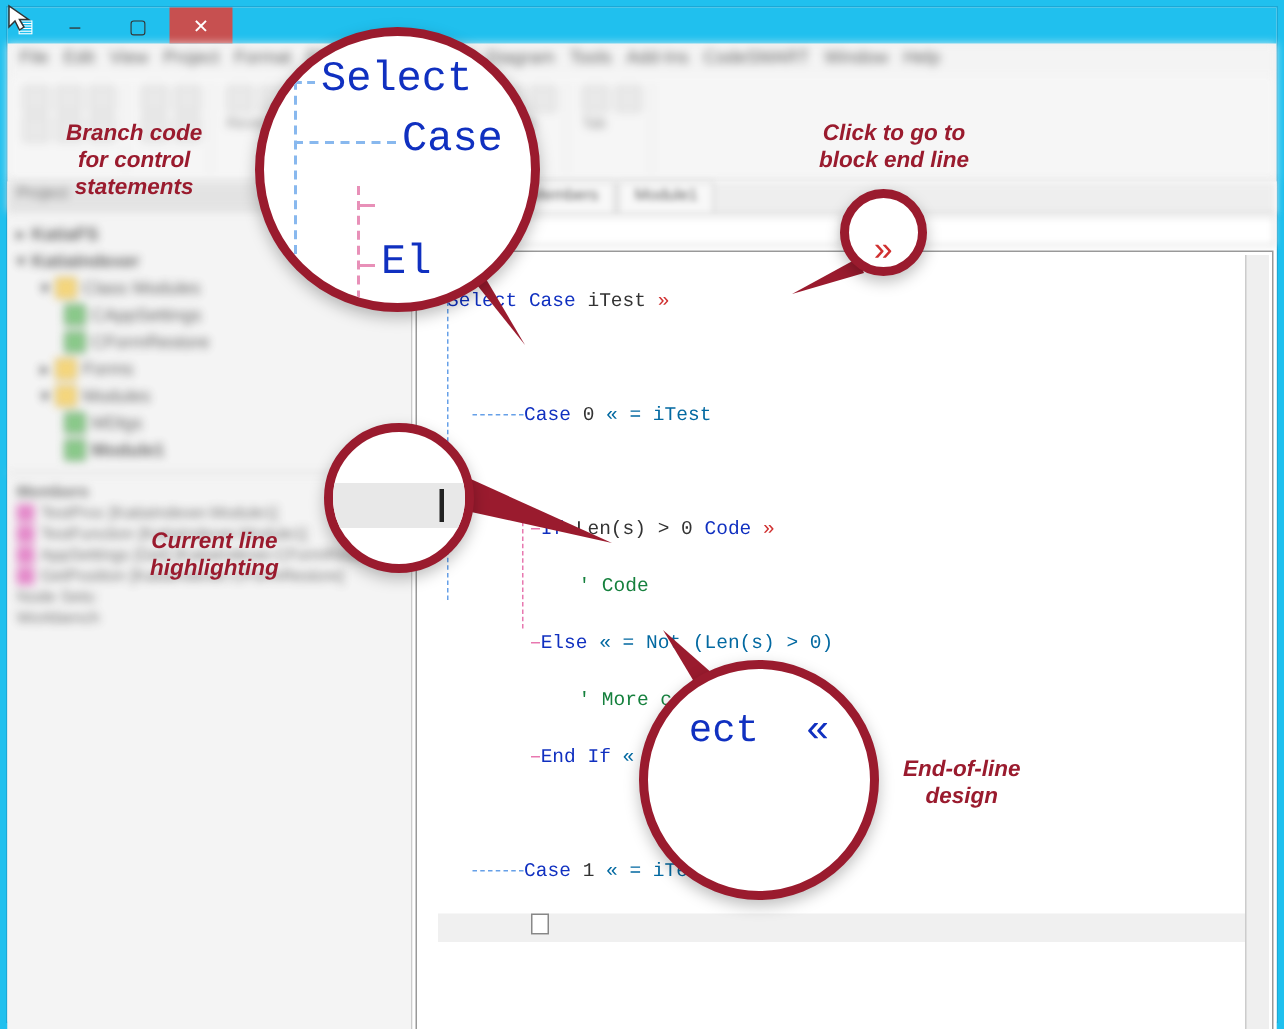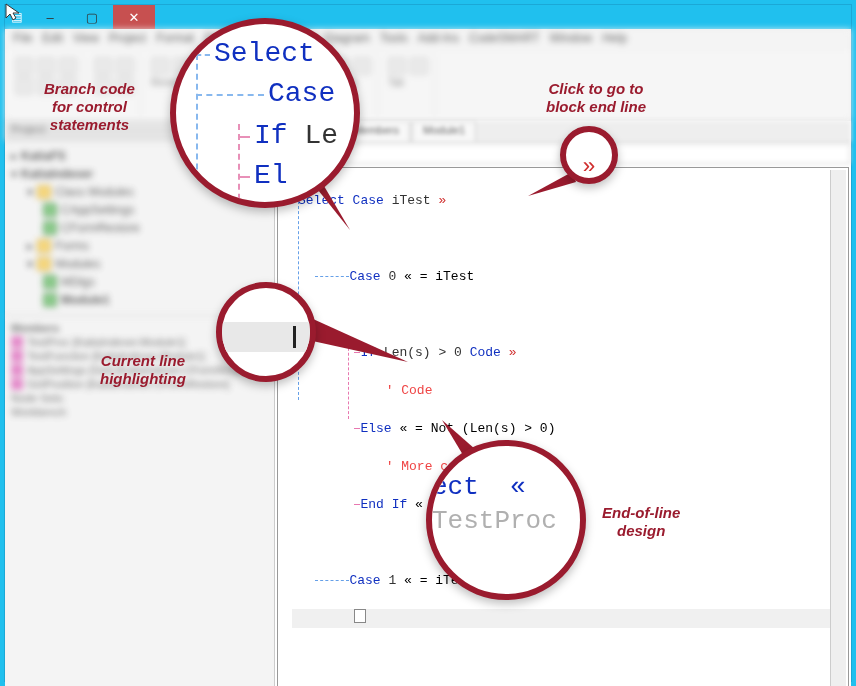--- a/index.html
+++ b/index.html
@@ -98,22 +98,22 @@
     line-height: 19px;
     background:#fff;
     padding:4px 4px 4px 14px;
     border:1px solid #999;
     margin:2px;
     white-space: pre;
     color:#333;
     position:relative;
   }
   .kw { color:#1030c0; }
-  .cm { color:#ef4444; }
-  .gy { color:#000000; }
+  .cm { color:#15803d; }
+  .gy { color:#0369a1; }
   .race { color:#d03030; }
   .codeline { position:relative; height:19px; }
   .brline {
     position:absolute;
     border-left: 1px dashed #66a0e8;
     top:0; bottom:0; width:0;
   }
   .brline.pink { border-left-color:#e878b0; }
   .hconn {
     border-top:1px dashed #66a0e8; height:0;
@@ -161,21 +161,21 @@
   }
   .magcontent .mkw { color:#1030c0;}
   .magcontent .brv { position:absolute; border-left:2px dashed #88b8ee; top:0;bottom:0;}
   .magcontent .brv.pink { border-left-color:#e890b8;}
   .magcontent .brh { border-top:2px dashed #88b8ee; height:0; position:absolute;}
   .magcontent .brh.pink { border-top-color:#e890b8;}
   .mag.small .magcontent { font-size:22px; padding:16px 0 0 0; text-align:center; color:#d03030;}
   .mag.hl .magcontent { padding:0; }
   .mag.hl .hlbar { background:#e8e8e8; height:30px; margin-top:34px; display:flex; align-items:center; justify-content:flex-end; padding-right:14px;}
   .mag.hl .hlbar .cur { width:3px; height:22px; background:#222;}
-  .mag.eol .magcontent { font-size:26px; line-height:34px; padding:24px 0 0 0; text-align:left; color:#999;}
+  .mag.eol .magcontent { font-size:26px; line-height:34px; padding:24px 0 0 0; text-align:center; color:#999;}
   .mag.eol .magcontent .k { color:#1030c0;}
   .mag.eol .magcontent .r { color:#b0b0b0;}
   .scrollv { position:absolute; right:2px; top:2px; bottom:18px; width:16px; background:#efefef; border-left:1px solid #ccc;}
   .leftbottom { height:130px; border-top:1px solid #ccc; padding:6px; font-size:11px; color:#555; display:flex; flex-direction:column; gap:2px;}
   .leftbottom .r { display:flex; gap:4px; align-items:center;}
   .leftbottom .ic2 { width:12px; height:12px; background:#e070c0;}
   .cursor-icon {
     position:absolute; top:2px; left:4px; z-index:60;
     width:20px;height:20px;
   }
@@ -382,21 +382,20 @@
 
 <div class="mag" style="top:18px;left:170px;width:190px;height:190px">
   <div class="magcontent">
     <span class="brv" style="left:20px"></span>
     <span class="brh" style="left:20px;width:14px;top:30px"></span>
     <span class="mkw" style="position:absolute;left:38px;top:10px">Select</span>
     <span class="brh" style="left:20px;width:68px;top:70px"></span>
     <span class="mkw" style="position:absolute;left:92px;top:50px">Case</span>
     <span class="brv pink" style="left:62px;top:100px"></span>
     <span class="brh pink" style="left:62px;width:12px;top:112px"></span>
-    <span class="mkw" style="position:absolute;left:78px;top:92px"><span>If</span><span style="color:#333"> Le</span></span>
     <span class="brh pink" style="left:62px;width:12px;top:152px"></span>
     <span class="mkw" style="position:absolute;left:78px;top:132px">El</span>
   </div>
 </div>
 <svg class="pointerpoly" style="top:180px;left:310px;width:60px;height:60px" viewBox="0 0 60 60">
     <polygon points="0,0 40,50 14,6" fill="#9a1b2e"></polygon>
   </svg>
 <div class="annot" style="top:80px;left:44px;white-space:pre-line">Branch code
 for control
 statements</div>
@@ -413,19 +412,19 @@
 <div class="mag hl" style="top:282px;left:216px;width:100px;height:100px">
   <div class="magcontent"><div class="hlbar"><div class="cur"></div></div></div>
 </div>
 <svg class="pointerpoly" style="top:314px;left:302px;width:110px;height:60px" viewBox="0 0 110 60">
     <polygon points="0,0 106,48 6,26" fill="#9a1b2e"></polygon>
   </svg>
 <div class="annot" style="top:352px;left:100px;white-space:pre-line">Current line
 highlighting</div>
 
 <div class="mag eol" style="top:440px;left:426px;width:160px;height:160px">
-  <div class="magcontent"><span class="k">ect  «</span><br><span class="r">TestProc</span></div>
+  <div class="magcontent"><span class="k">ect  «</span><br></div>
 </div>
 <svg class="pointerpoly" style="top:420px;left:442px;width:60px;height:50px" viewBox="0 0 60 50">
     <polygon points="30,50 0,0 50,44" fill="#9a1b2e"></polygon>
   </svg>
 <div class="annot" style="top:504px;left:602px;white-space:pre-line">End-of-line
 design</div>
 
 </body></html>

